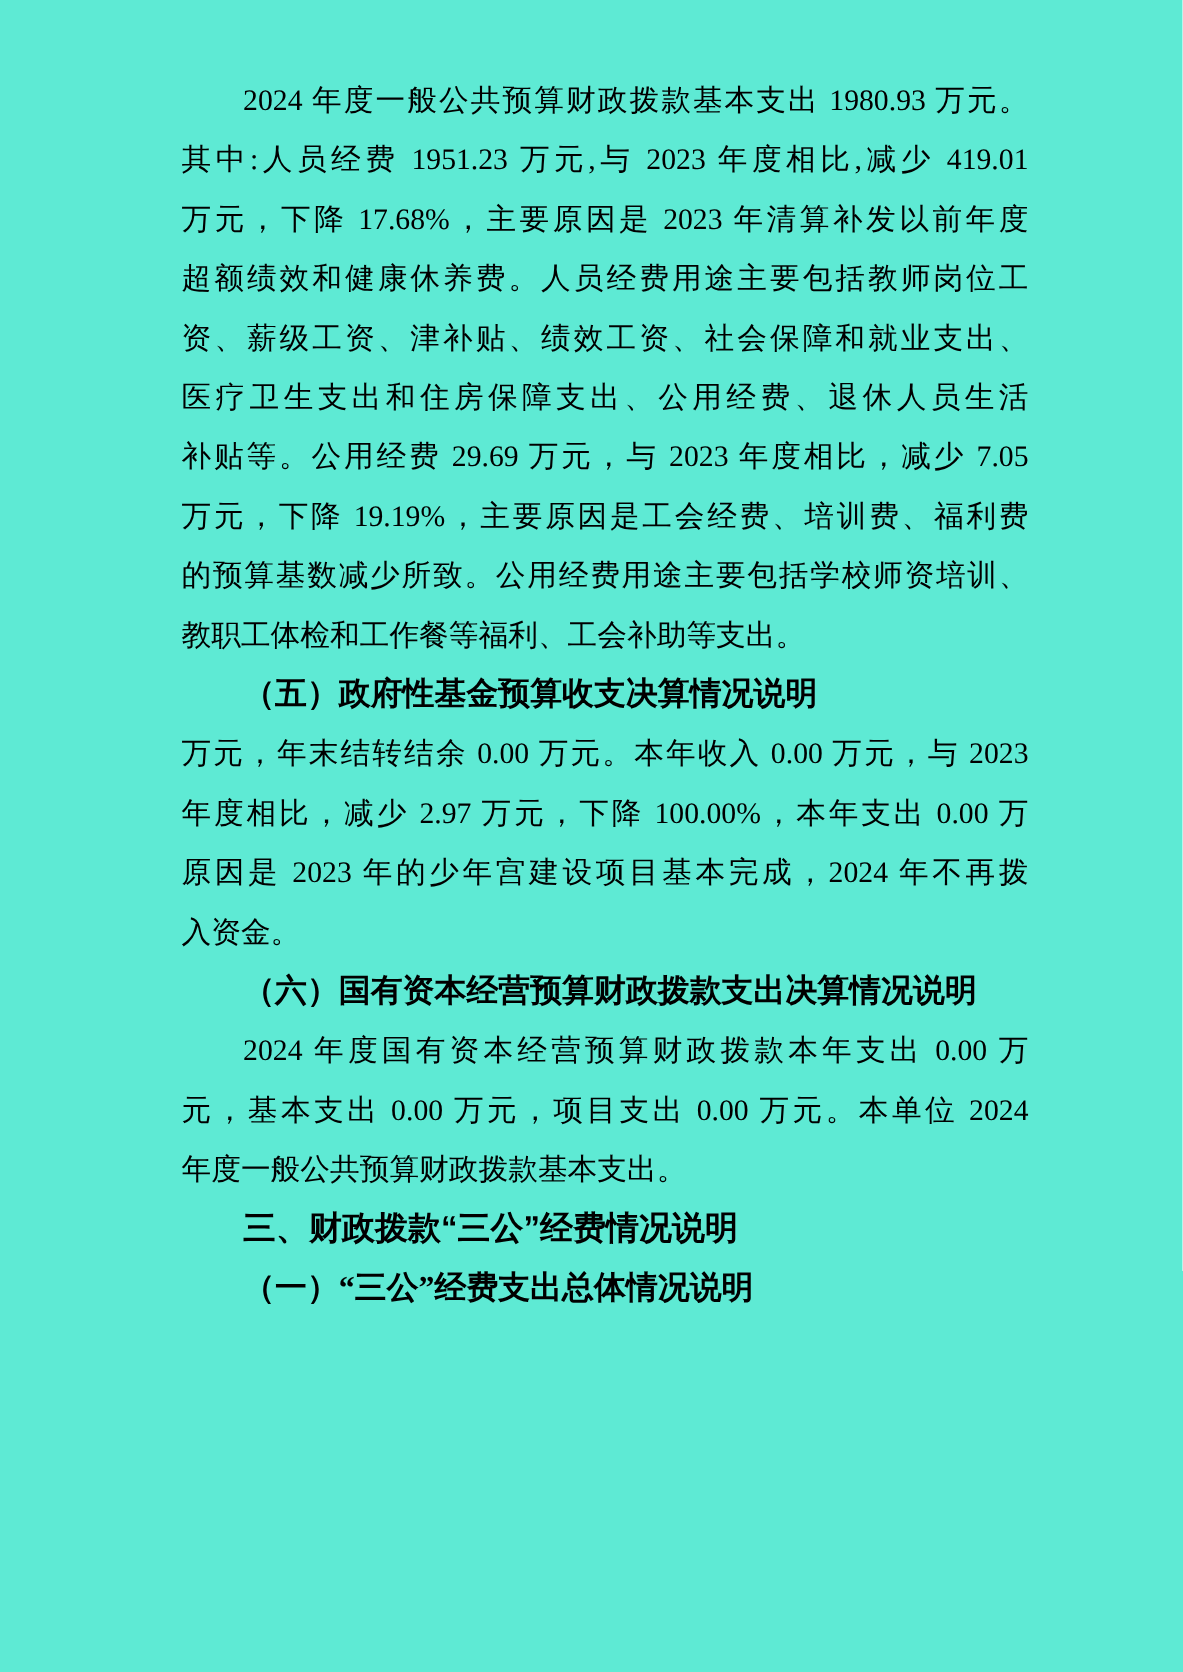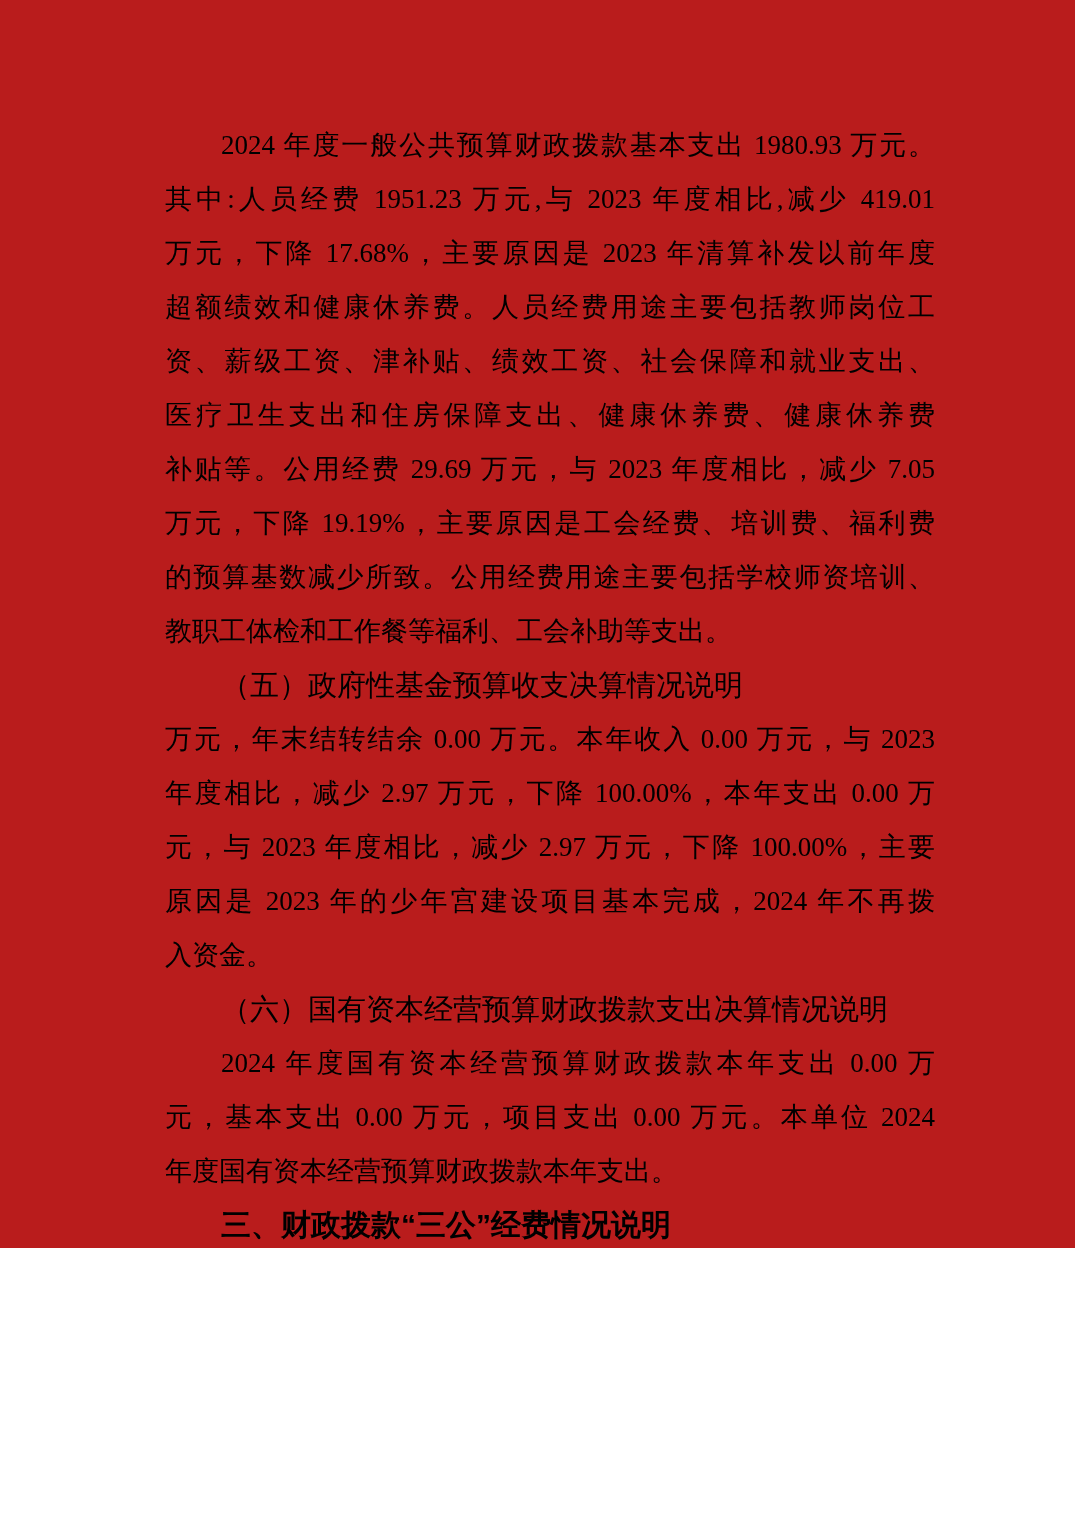--- a/index.html
+++ b/index.html
@@ -3,45 +3,45 @@
 <meta charset="utf-8">
 <style>
   html, body {
     margin: 0;
     padding: 0;
     background: #ffffff;
   }
   .page {
     position: relative;
     width: 1075px;
-    height: 1248px;
-    background: #b91c1c;
+    height: 1520px;
+    background: #5eead4;
     box-sizing: border-box;
-    padding: 118px 140px 0 165px;
+    padding: 64px 140px 0 165px;
     overflow: hidden;
   }
   .line {
     height: 54px;
     line-height: 54px;
     font-size: 27px;
     color: #000000;
     font-family: "Liberation Serif", "DejaVu Serif", serif;
     text-align: justify;
     text-align-last: justify;
     text-justify: inter-character;
     white-space: normal;
     overflow: hidden;
   }
   .indent { padding-left: 56px; }
   .last {
     text-align: right;
     text-align-last: left;
   }
   .h-kai {
-    font-weight: normal;
+    font-weight: bold;
     font-size: 29px;
     text-align: center;
     text-align-last: left;
     font-family: "Liberation Serif", "DejaVu Serif", serif;
   }
   .h-hei {
     font-weight: bold;
     font-size: 30px;
     text-align: right;
     text-align-last: left;
@@ -50,30 +50,29 @@
 </style>
 </head>
 <body>
 
 <div class="page">
   <div class="line indent">2024 年度一般公共预算财政拨款基本支出 1980.93 万元。</div>
   <div class="line">其中:人员经费 1951.23 万元,与 2023 年度相比,减少 419.01</div>
   <div class="line">万元，下降 17.68%，主要原因是 2023 年清算补发以前年度</div>
   <div class="line">超额绩效和健康休养费。人员经费用途主要包括教师岗位工</div>
   <div class="line">资、薪级工资、津补贴、绩效工资、社会保障和就业支出、</div>
-  <div class="line">医疗卫生支出和住房保障支出、健康休养费、健康休养费</div>
+  <div class="line">医疗卫生支出和住房保障支出、公用经费、退休人员生活</div>
   <div class="line">补贴等。公用经费 29.69 万元，与 2023 年度相比，减少 7.05</div>
   <div class="line">万元，下降 19.19%，主要原因是工会经费、培训费、福利费</div>
   <div class="line">的预算基数减少所致。公用经费用途主要包括学校师资培训、</div>
   <div class="line last">教职工体检和工作餐等福利、工会补助等支出。</div>
   <div class="line h-kai indent">（五）政府性基金预算收支决算情况说明</div>
   <div class="line">万元，年末结转结余 0.00 万元。本年收入 0.00 万元，与 2023</div>
   <div class="line">年度相比，减少 2.97 万元，下降 100.00%，本年支出 0.00 万</div>
-  <div class="line">元，与 2023 年度相比，减少 2.97 万元，下降 100.00%，主要</div>
   <div class="line">原因是 2023 年的少年宫建设项目基本完成，2024 年不再拨</div>
   <div class="line last">入资金。</div>
   <div class="line h-kai indent">（六）国有资本经营预算财政拨款支出决算情况说明</div>
   <div class="line indent">2024 年度国有资本经营预算财政拨款本年支出 0.00 万</div>
   <div class="line">元，基本支出 0.00 万元，项目支出 0.00 万元。本单位 2024</div>
-  <div class="line last">年度国有资本经营预算财政拨款本年支出。</div>
+  <div class="line last">年度一般公共预算财政拨款基本支出。</div>
   <div class="line h-hei indent">三、财政拨款“三公”经费情况说明</div>
   <div class="line h-kai indent">（一）“三公”经费支出总体情况说明</div>
 </div>
 
 </body></html>

